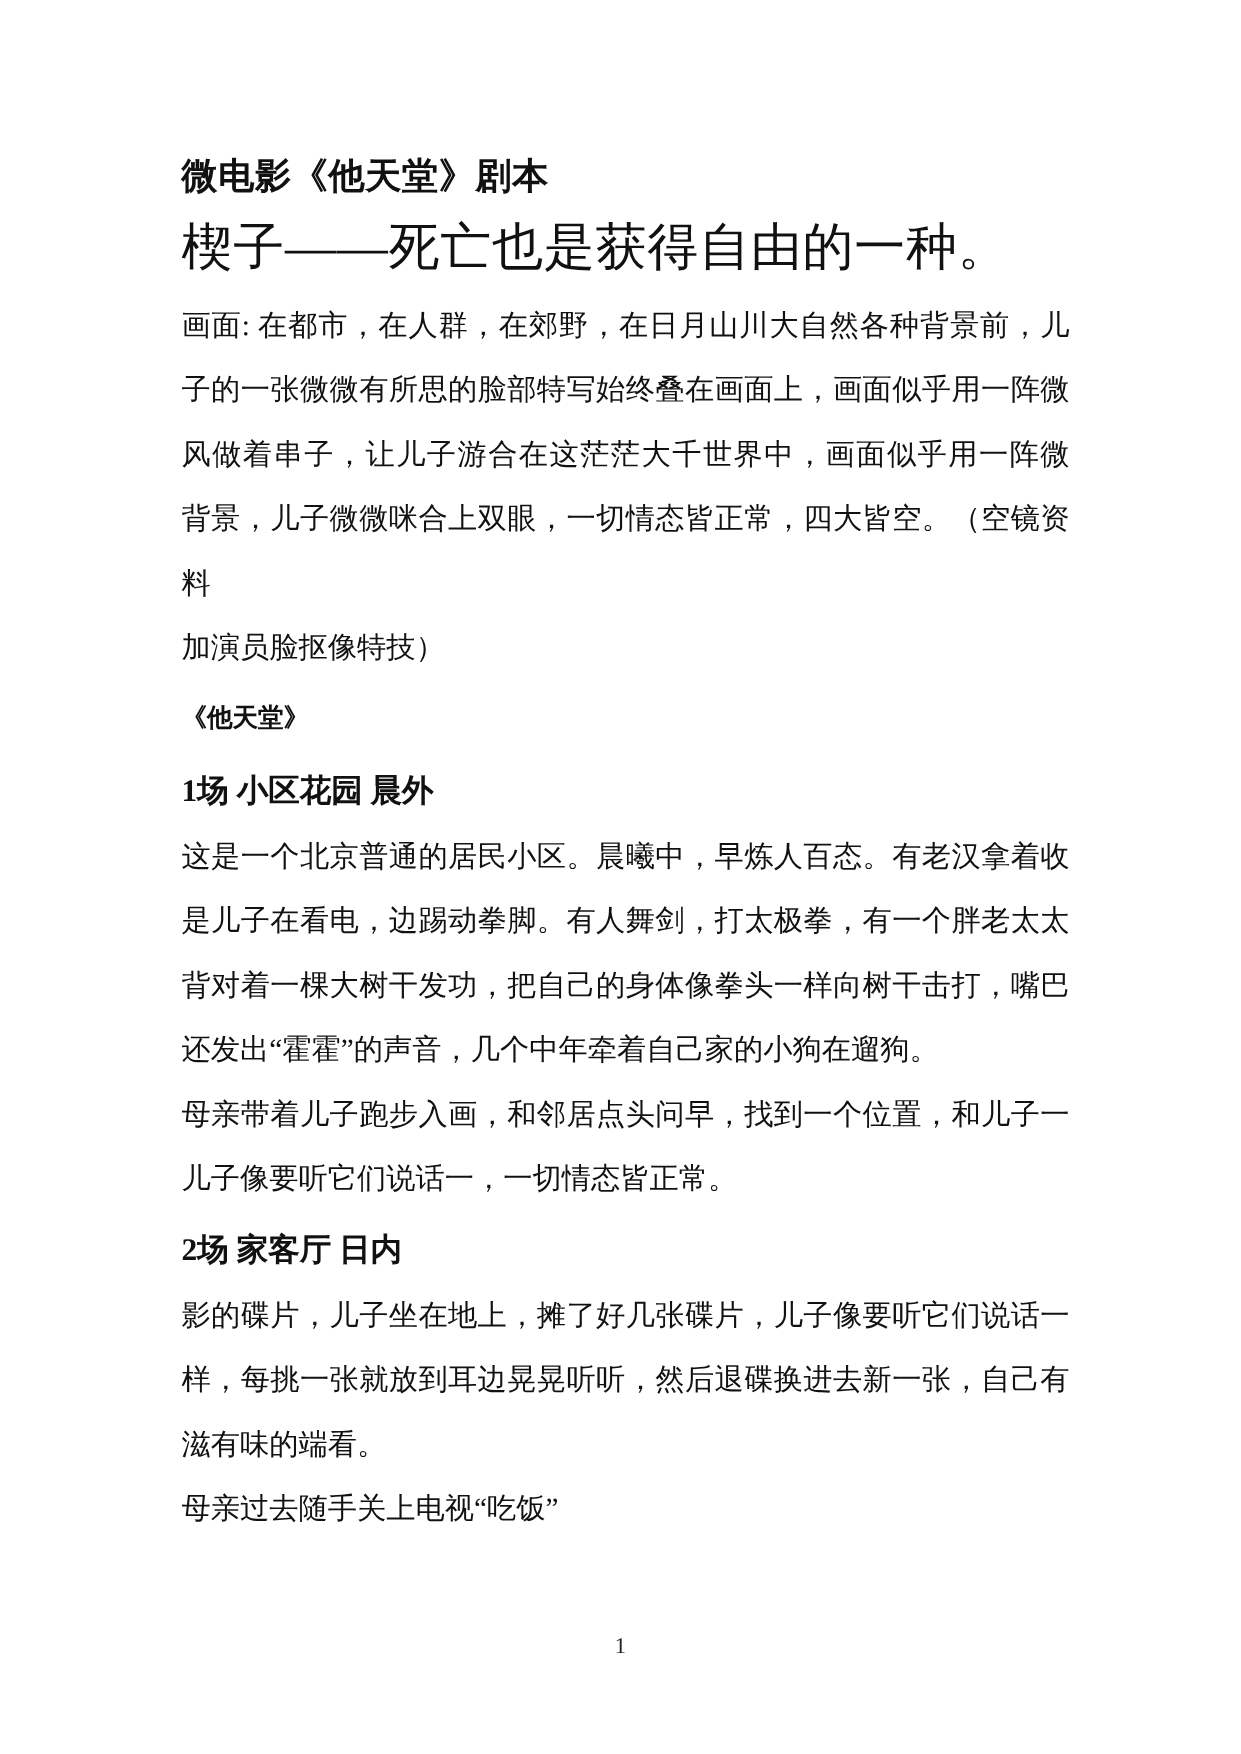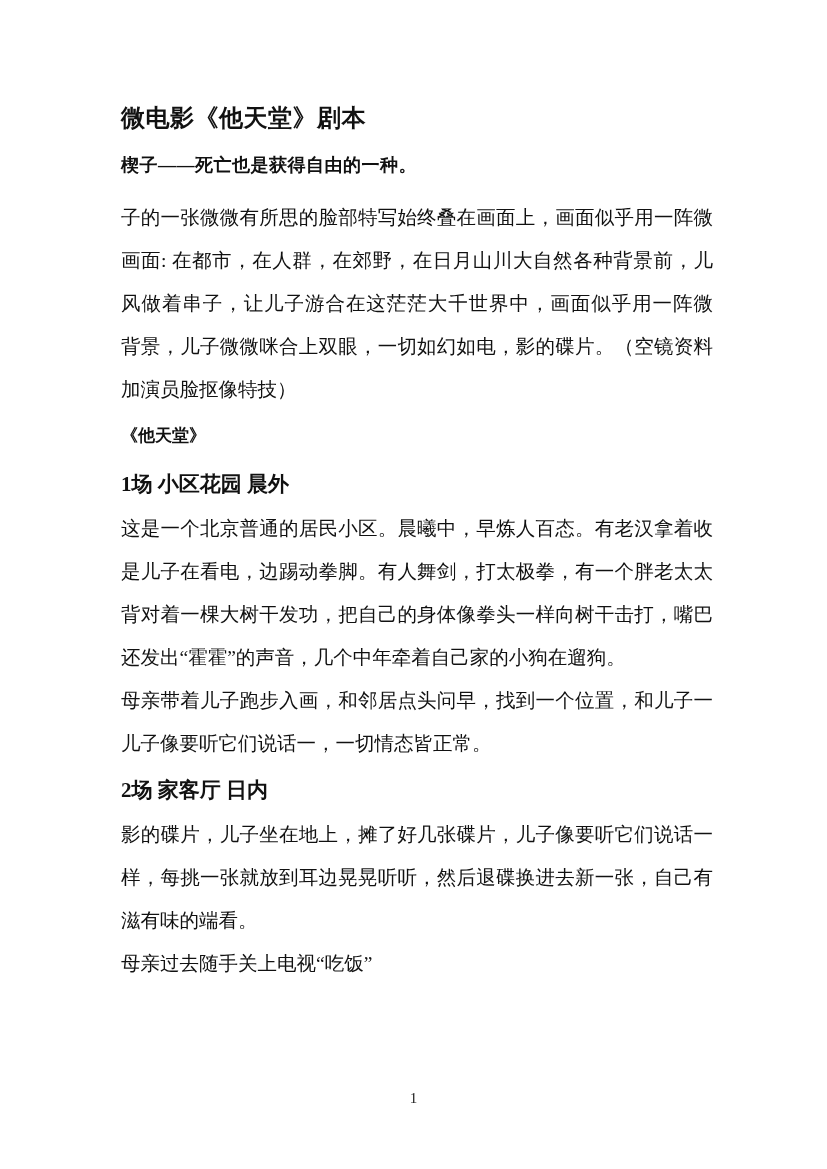--- a/index.html
+++ b/index.html
@@ -22,22 +22,22 @@
     top: 96px;
     width: 592px;
   }
   .h-title {
     font-size: 24px;
     font-weight: bold;
     line-height: 45px;
     letter-spacing: 0.5px;
   }
   .h-sub {
-    font-size: 18px;
-    font-weight: bold;
+    font-size: 34px;
+    font-weight: normal;
     line-height: 49px;
     margin-bottom: 6px;
     letter-spacing: 0.5px;
   }
   .h2 {
     font-size: 17px;
     font-weight: bold;
     line-height: 47px;
     margin-top: 1px;
   }
@@ -74,24 +74,24 @@
 </style>
 </head>
 <body>
 
 <div class="page">
   <div class="doc-body">
     <div class="h-title">微电影《他天堂》剧本</div>
     <div class="h-sub">楔子——死亡也是获得自由的一种。</div>
     <div id="doc-blocks">
         <div class="para">
+          <div class="line">画面: 在都市，在人群，在郊野，在日月山川大自然各种背景前，儿</div>
           <div class="line">子的一张微微有所思的脸部特写始终叠在画面上，画面似乎用一阵微</div>
-          <div class="line">画面: 在都市，在人群，在郊野，在日月山川大自然各种背景前，儿</div>
           <div class="line">风做着串子，让儿子游合在这茫茫大千世界中，画面似乎用一阵微</div>
-          <div class="line">背景，儿子微微咪合上双眼，一切如幻如电，影的碟片。（空镜资料</div>
+          <div class="line">背景，儿子微微咪合上双眼，一切情态皆正常，四大皆空。（空镜资料</div>
           <div class="line last">加演员脸抠像特技）</div>
         </div>
         <div class="h2">《他天堂》</div>
         <div class="scene">1场 小区花园 晨外</div>
         <div class="para">
           <div class="line">这是一个北京普通的居民小区。晨曦中，早炼人百态。有老汉拿着收</div>
           <div class="line">是儿子在看电，边踢动拳脚。有人舞剑，打太极拳，有一个胖老太太</div>
           <div class="line">背对着一棵大树干发功，把自己的身体像拳头一样向树干击打，嘴巴</div>
           <div class="line last">还发出“霍霍”的声音，几个中年牵着自己家的小狗在遛狗。</div>
         </div>

